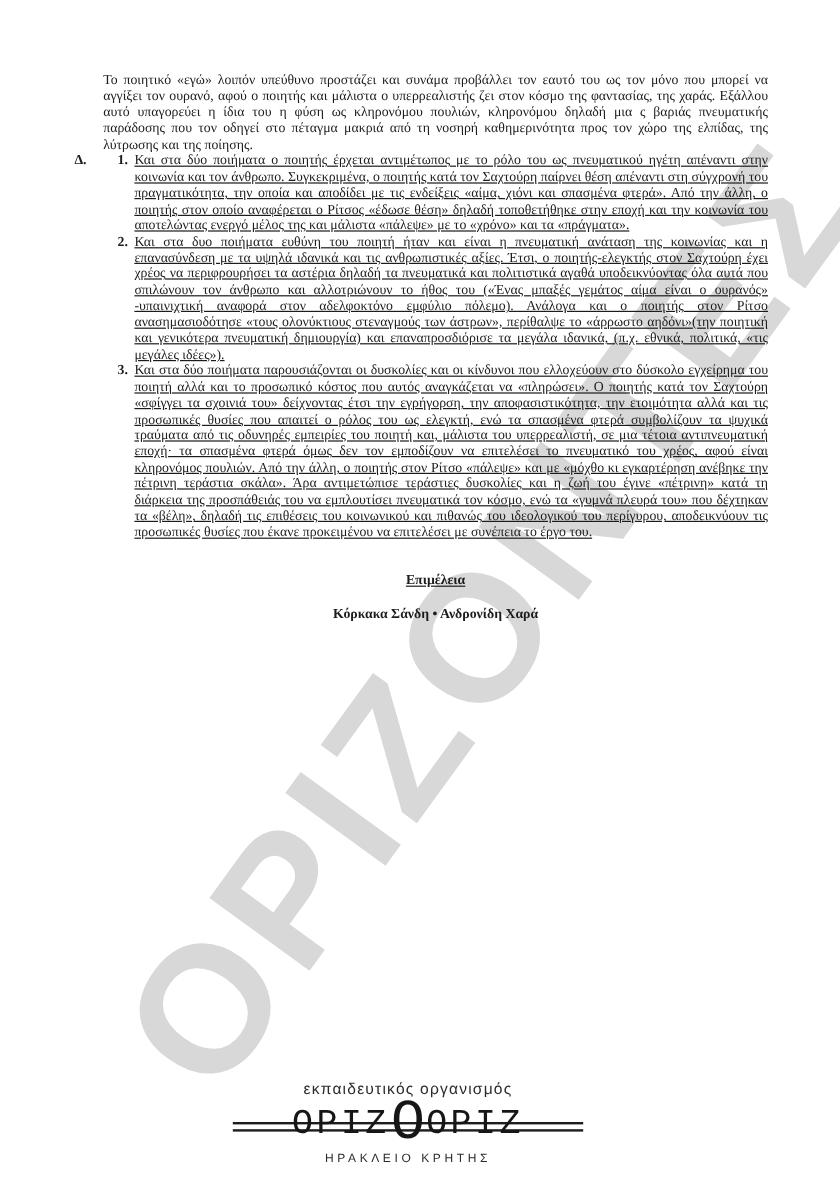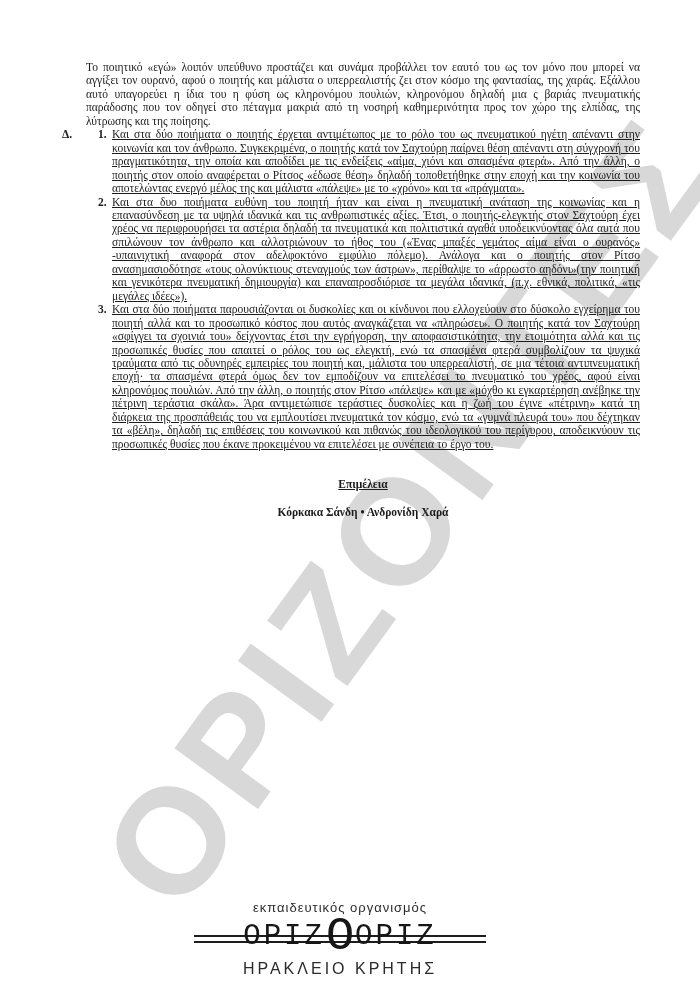--- a/index.html
+++ b/index.html
@@ -88,21 +88,21 @@
     line-height:40px;
   }
   .logo-bigo {
     font-size:47px;
     line-height:40px;
     margin:0 1px;
     font-weight:normal;
   }
   .location {
     font-family:"Liberation Sans", sans-serif;
-    font-size:16px;
+    font-size:10px;
     letter-spacing:3px;
     color:#2b2b2b;
     margin-top:3px;
   }
 </style>
 </head>
 <body>
 
 <div class="page">
 

